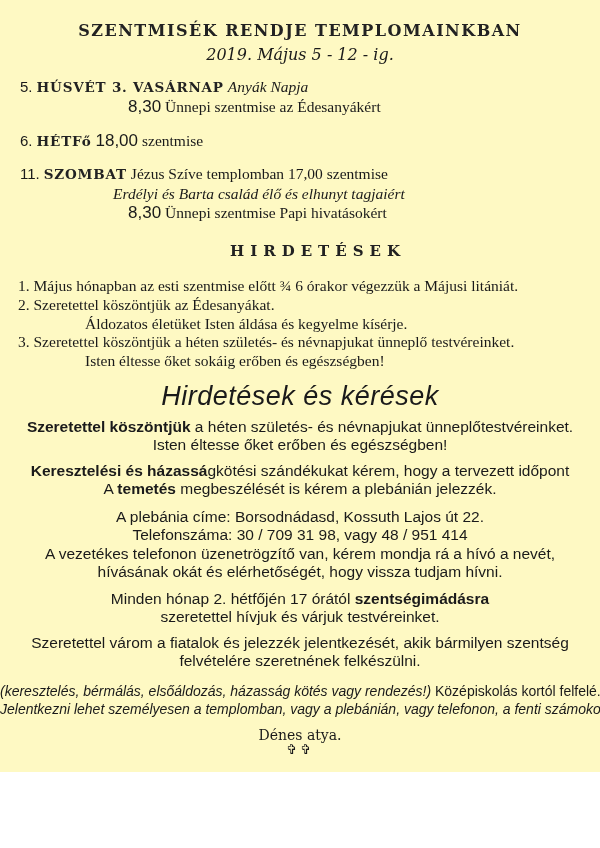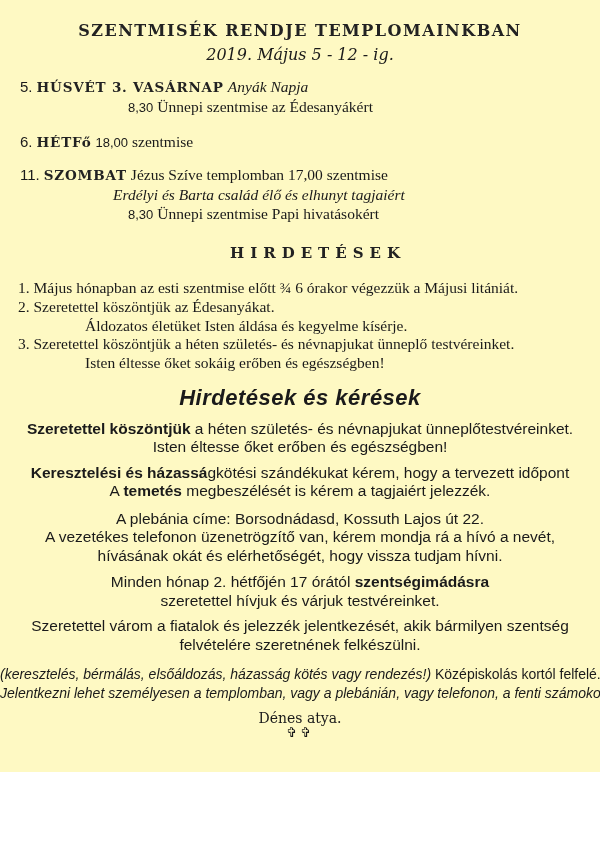--- a/index.html
+++ b/index.html
@@ -47,21 +47,21 @@
   .num {
     font-family: "Liberation Sans", sans-serif;
     font-size: 15px;
   }
   .day {
     font-size: 13.5px;
     letter-spacing: 0.8px;
   }
   .time {
     font-family: "Liberation Sans", sans-serif;
-    font-size: 13px;
+    font-size: 17px;
   }
   .serif { font-family: "Liberation Serif", serif; font-size: 15.5px; }
   .it { font-style: italic; }
 
   
   .hird-heading {
     margin-top: 20px;
     text-align: center;
     font-size: 15px;
     letter-spacing: 6px;
@@ -71,23 +71,23 @@
   .ann-list { margin-top: 17px; font-size: 15.5px; }
   .ann-line { line-height: 18.8px; }
   .ind1 { padding-left: 18px; }
   .ind2 { padding-left: 85px; }
 
   
   .req-heading {
     margin-top: 8px;
     text-align: center;
     font-family: "Liberation Sans", sans-serif;
-    font-weight: 700;
+    font-weight: 400;
     font-style: italic;
-    font-size: 22px;
+    font-size: 27px;
     line-height: 34px;
     letter-spacing: 0.5px;
   }
   .sansline {
     font-family: "Liberation Sans", sans-serif;
     font-size: 15.5px;
     line-height: 18.5px;
     text-align: center;
     white-space: nowrap;
   }
@@ -181,24 +181,25 @@
 
     <div class="sansline gap5">
       <span class="b">Szeretettel köszöntjük</span><span> a héten születés- és névnapjukat ünneplőtestvéreinket.</span>
     </div>
     <div class="sansline">Isten éltesse őket erőben és egészségben!</div>
 
     <div class="sansline gap7">
       <span class="b">Keresztelési és házassá</span><span>gkötési szándékukat kérem, hogy a tervezett időpont</span>
     </div>
     <div class="sansline">
-      <span>A </span><span class="b">temetés</span><span> megbeszélését is kérem a tagjaiért jelezzék.</span>
+      <span>A </span><span class="b">temetés</span><span> megbeszélését is kérem a plebánián jelezzék.</span>
     </div>
 
     <div class="sansline gap9">A plebánia címe: Borsodnádasd, Kossuth Lajos út 22.</div>
+    <div class="sansline">Telefonszáma: 30 / 709 31 98, vagy 48 / 951 414</div>
     <div class="sansline">A vezetékes telefonon üzenetrögzítő van, kérem mondja rá a hívó a nevét,</div>
     <div class="sansline">hívásának okát és elérhetőségét, hogy vissza tudjam hívni.</div>
 
     <div class="sansline gap8">
       <span>Minden hónap 2. hétfőjén 17 órától </span><span class="b">szentségimádásra</span>
     </div>
     <div class="sansline">szeretettel hívjuk és várjuk testvéreinket.</div>
 
     <div class="sansline gap7">Szeretettel várom a fiatalok és jelezzék jelentkezését, akik bármilyen szentség</div>
     <div class="sansline">felvételére szeretnének felkészülni.</div>

